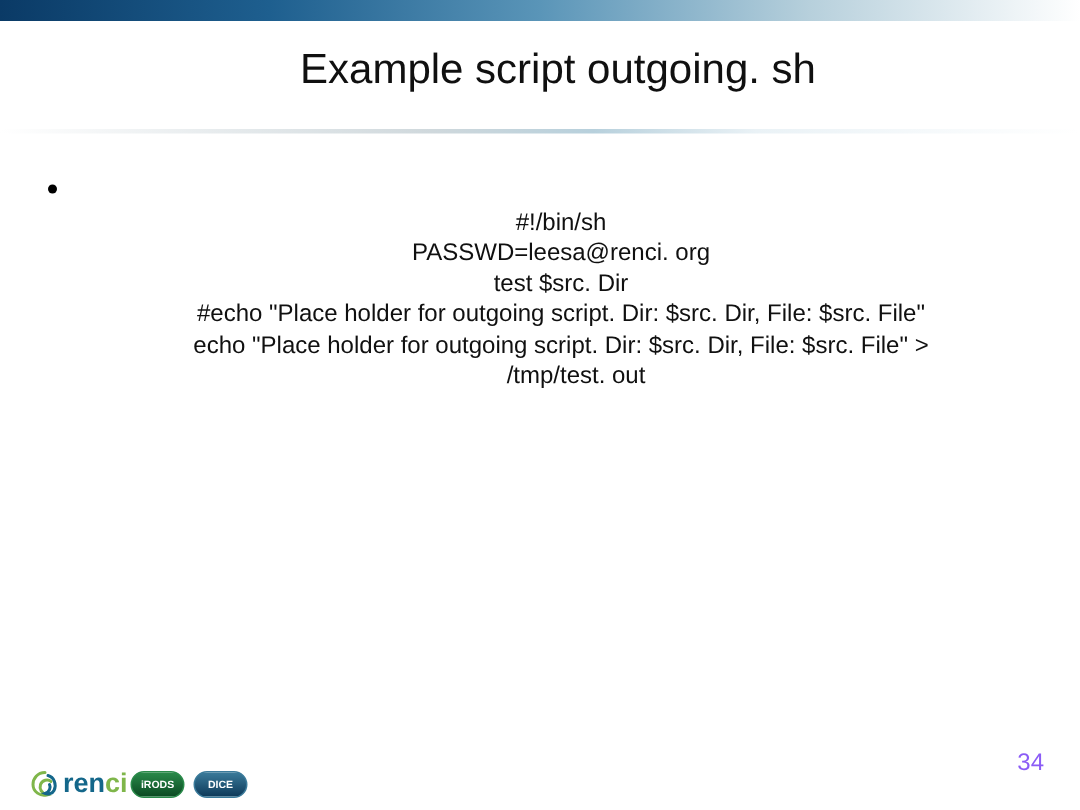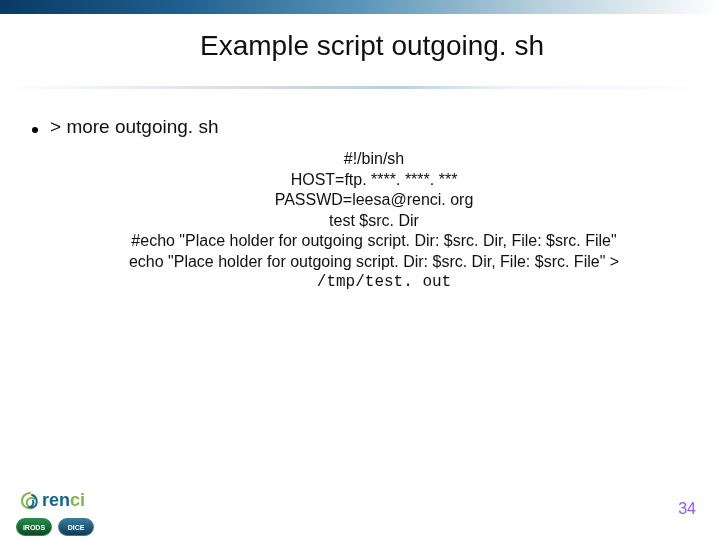--- a/index.html
+++ b/index.html
@@ -50,36 +50,35 @@
   .script-block {
     margin-left: 28px;
     font-size: 16px;
     text-align: center;
   }
   .script-block .line {
     white-space: pre-wrap;
   }
   .continuation {
     margin-left: 20px;
-    font-family: Liberation Mono, monospace;
   }
   .footer {
     position: absolute;
     left: 0;
     right: 0;
     bottom: 0;
     height: 60px;
     padding: 0 16px 4px 16px;
     display: flex;
     align-items: flex-end;
     justify-content: space-between;
   }
   .logos {
     display: flex;
-    flex-direction: column;
+    flex-direction: row;
     gap: 2px;
   }
   .pagenum {
     font-size: 16px;
     color: #8b5cf6;
     padding-bottom: 18px;
     padding-right: 8px;
   }
   .renci-logo {
     display: flex;
@@ -132,30 +131,24 @@
 
 <div class="topbar"></div>
 
 <div class="title">Example script outgoing. sh</div>
 
 <div class="underbar"></div>
 
 <div class="content">
   <div class="bullet-row">
     <div class="bullet-dot"></div>
-    <div>
-      <span>&gt;</span>
-      <span> </span>
-      <span>more outgoing. sh</span>
-    </div>
   </div>
 
   <div class="script-block">
     <div class="line">#!/bin/sh</div>
-    <div class="line">HOST=ftp. ****. ****. ***</div>
     <div class="line">PASSWD=leesa@renci. org</div>
     <div class="line">test $src. Dir</div>
     <div class="line">#echo "Place holder for outgoing script. Dir: $src. Dir, File: $src. File"</div>
     <div class="line">echo "Place holder for outgoing script. Dir: $src. Dir, File: $src. File" &gt;</div>
     <div class="line continuation">/tmp/test. out</div>
   </div>
 </div>
 
 <div class="footer">
   <div class="logos">

